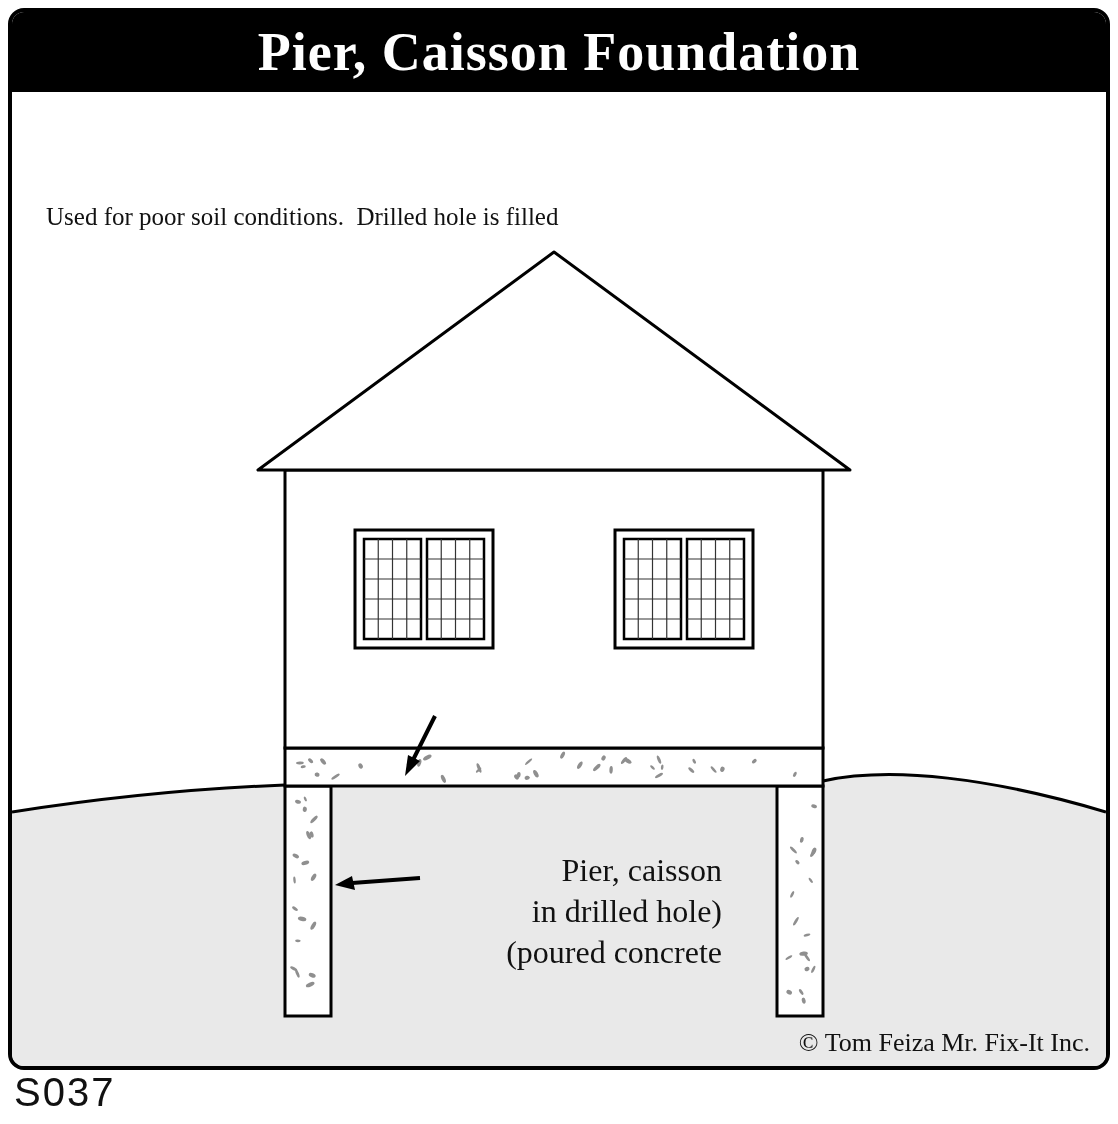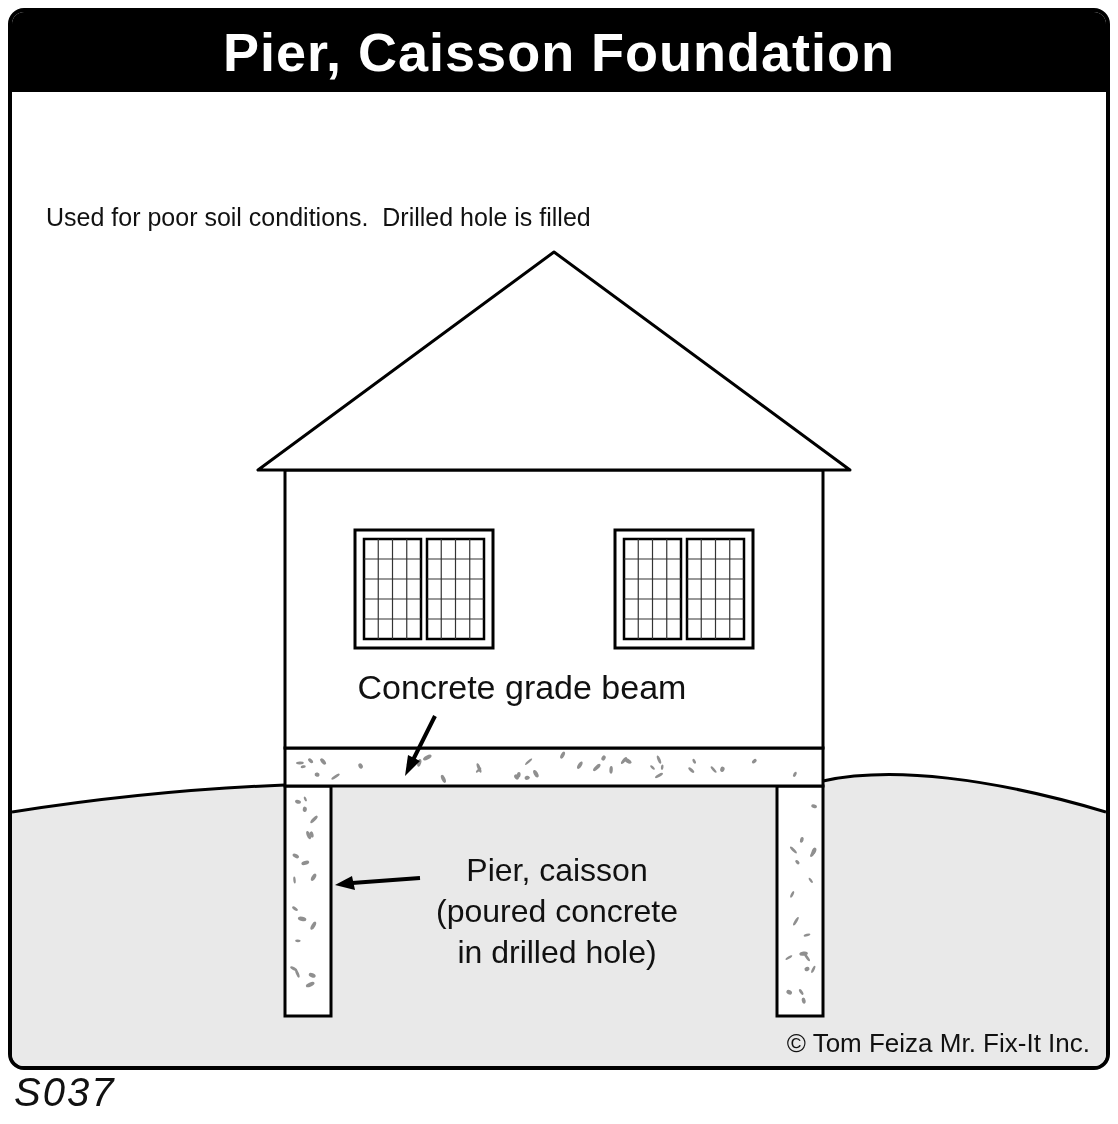--- a/index.html
+++ b/index.html
@@ -3,39 +3,39 @@
 <meta charset="utf-8">
 <style>
   html,body { margin:0; padding:0; }
   body {
     width:1118px; height:1124px; background:#ffffff; position:relative; overflow:hidden;
     font-family:"Liberation Sans", sans-serif; color:#111;
   }
   .frame {
     position:absolute; left:8px; top:8px; width:1102px; height:1062px;
     border:4px solid #000; border-radius:16px; background:#fff;
-    box-sizing:border-box; overflow:hidden;
+    box-sizing:border-box; overflow:hidden;font-family:Liberation Serif, serif;
   }
   .titlebar {
     position:absolute; left:0; top:0; width:100%; height:80px; background:#000;
     display:flex; align-items:center; justify-content:center; z-index:5;
   }
   .title { color:#fff; font-size:54px; font-weight:bold; letter-spacing:1px; }
   .desc {
     position:absolute; left:34px; top:104px; font-size:25px; line-height:1.62;
     white-space:pre-wrap; z-index:4;
   }
   svg.diagram { position:absolute; left:0; top:0; width:1094px; height:1054px; z-index:1; }
   .label { position:absolute; z-index:4; }
   .label-beam { left:320px; top:656px; width:380px; text-align:center; font-size:34px; }
-  .label-pier { left:380px; top:838px; width:330px; text-align:center; font-size:32px; line-height:1.28; }
+  .label-pier { left:380px; top:838px; width:330px; text-align:right; font-size:32px; line-height:1.28; }
   .copyright { position:absolute; right:16px; top:1016px; font-size:26px; z-index:4; }
   .figure-id {
     position:absolute; left:14px; top:1070px; font-size:40px;
-    font-style:italic; letter-spacing:2px;
+    letter-spacing:2px;
   }
 </style>
 </head>
 <body>
 
 <div class="frame">
 
   <div class="titlebar">
     <div class="title">Pier, Caisson Foundation</div>
   </div>
@@ -169,24 +169,23 @@
       </g>
 
     <g stroke="#000" fill="#000">
       <line x1="423" y1="704" x2="399" y2="752" stroke-width="4"></line>
       <polygon stroke="none" points="393,764 408,749 396,743"></polygon>
       <line x1="408" y1="866" x2="340" y2="871" stroke-width="4"></line>
       <polygon stroke="none" points="323,873 340,864 343,878"></polygon>
     </g>
   </svg>
 
-  <div class="label label-beam">Concrete grade beam</div>
 
   <div class="label label-pier">
     <div>Pier, caisson</div>
+    <div>in drilled hole)</div>
     <div>(poured concrete</div>
-    <div>in drilled hole)</div>
   </div>
 
   <div class="copyright">© Tom Feiza Mr. Fix-It Inc.</div>
 </div>
 
 <div class="figure-id">S037</div>
 
 </body></html>

